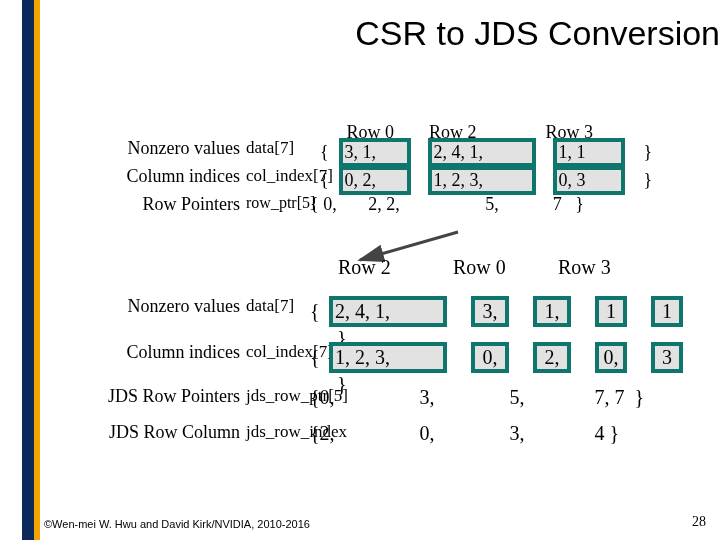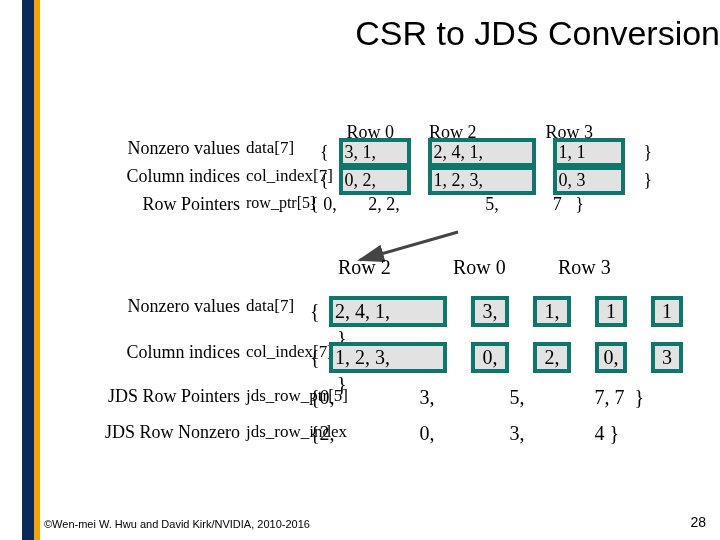--- a/index.html
+++ b/index.html
@@ -88,21 +88,21 @@
     left: 44px;
     bottom: 10px;
     font-size: 11px;
     font-family: Arial, Helvetica, sans-serif;
   }
   .slidenum {
     position: absolute;
     right: 14px;
     bottom: 10px;
     font-size: 14px;
-    font-family: Liberation Sans, sans-serif;
+    font-family: Liberation Serif, serif;
     margin-left: 48px;
   }
 </style>
 </head>
 <body>
 
 <div class="stripe stripe-navy"></div>
 <div class="stripe stripe-gold"></div>
 
 <div class="title">CSR to JDS Conversion</div>
@@ -204,21 +204,21 @@
       </div>
     </div>
 
     <div class="lrow lrowC">
       <div class="ll1">JDS Row Pointers</div>
       <div class="ll2">jds_row_ptr[5]</div>
       <div class="ld" style="white-space:pre;">{0,                 3,               5,              7, 7  }</div>
     </div>
 
     <div class="lrow lrowD">
-      <div class="ll1">JDS Row Nonzero</div>
+      <div class="ll1">JDS Row Column</div>
       <div class="ll2">jds_row_index</div>
       <div class="ld" style="white-space:pre;">{2,                 0,               3,              4 }</div>
     </div>
 
   </div>
 </div>
 
 <div class="footer">©Wen-mei W. Hwu and David Kirk/NVIDIA, 2010-2016</div>
 <div class="slidenum">28</div>
 

